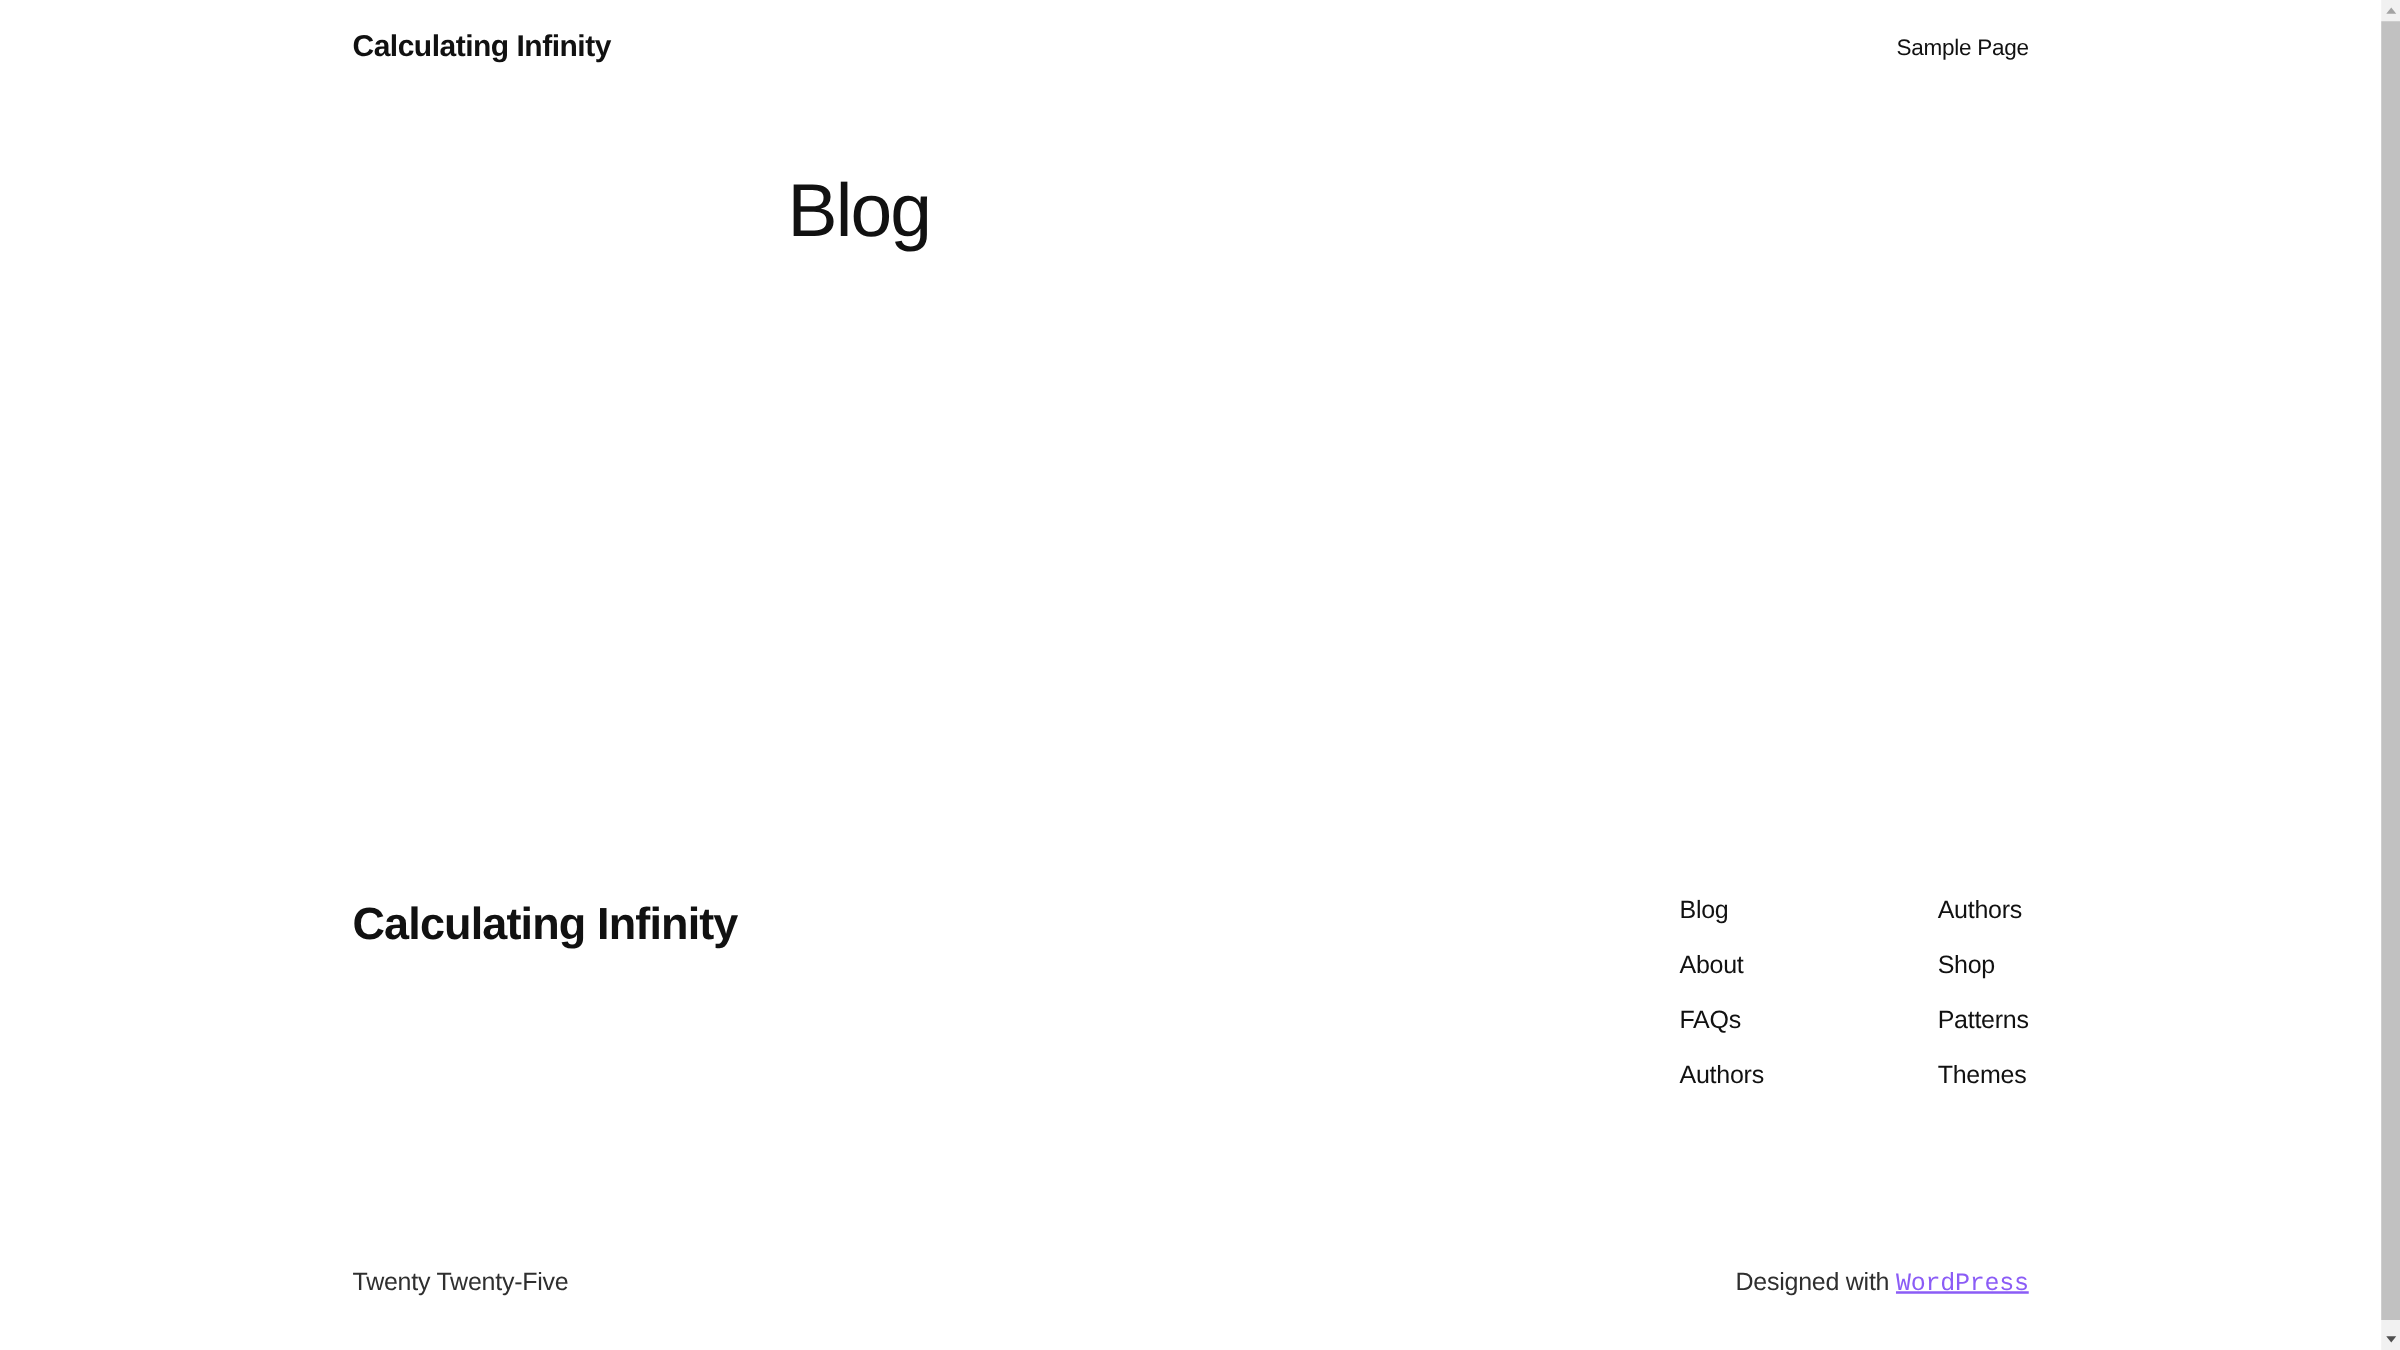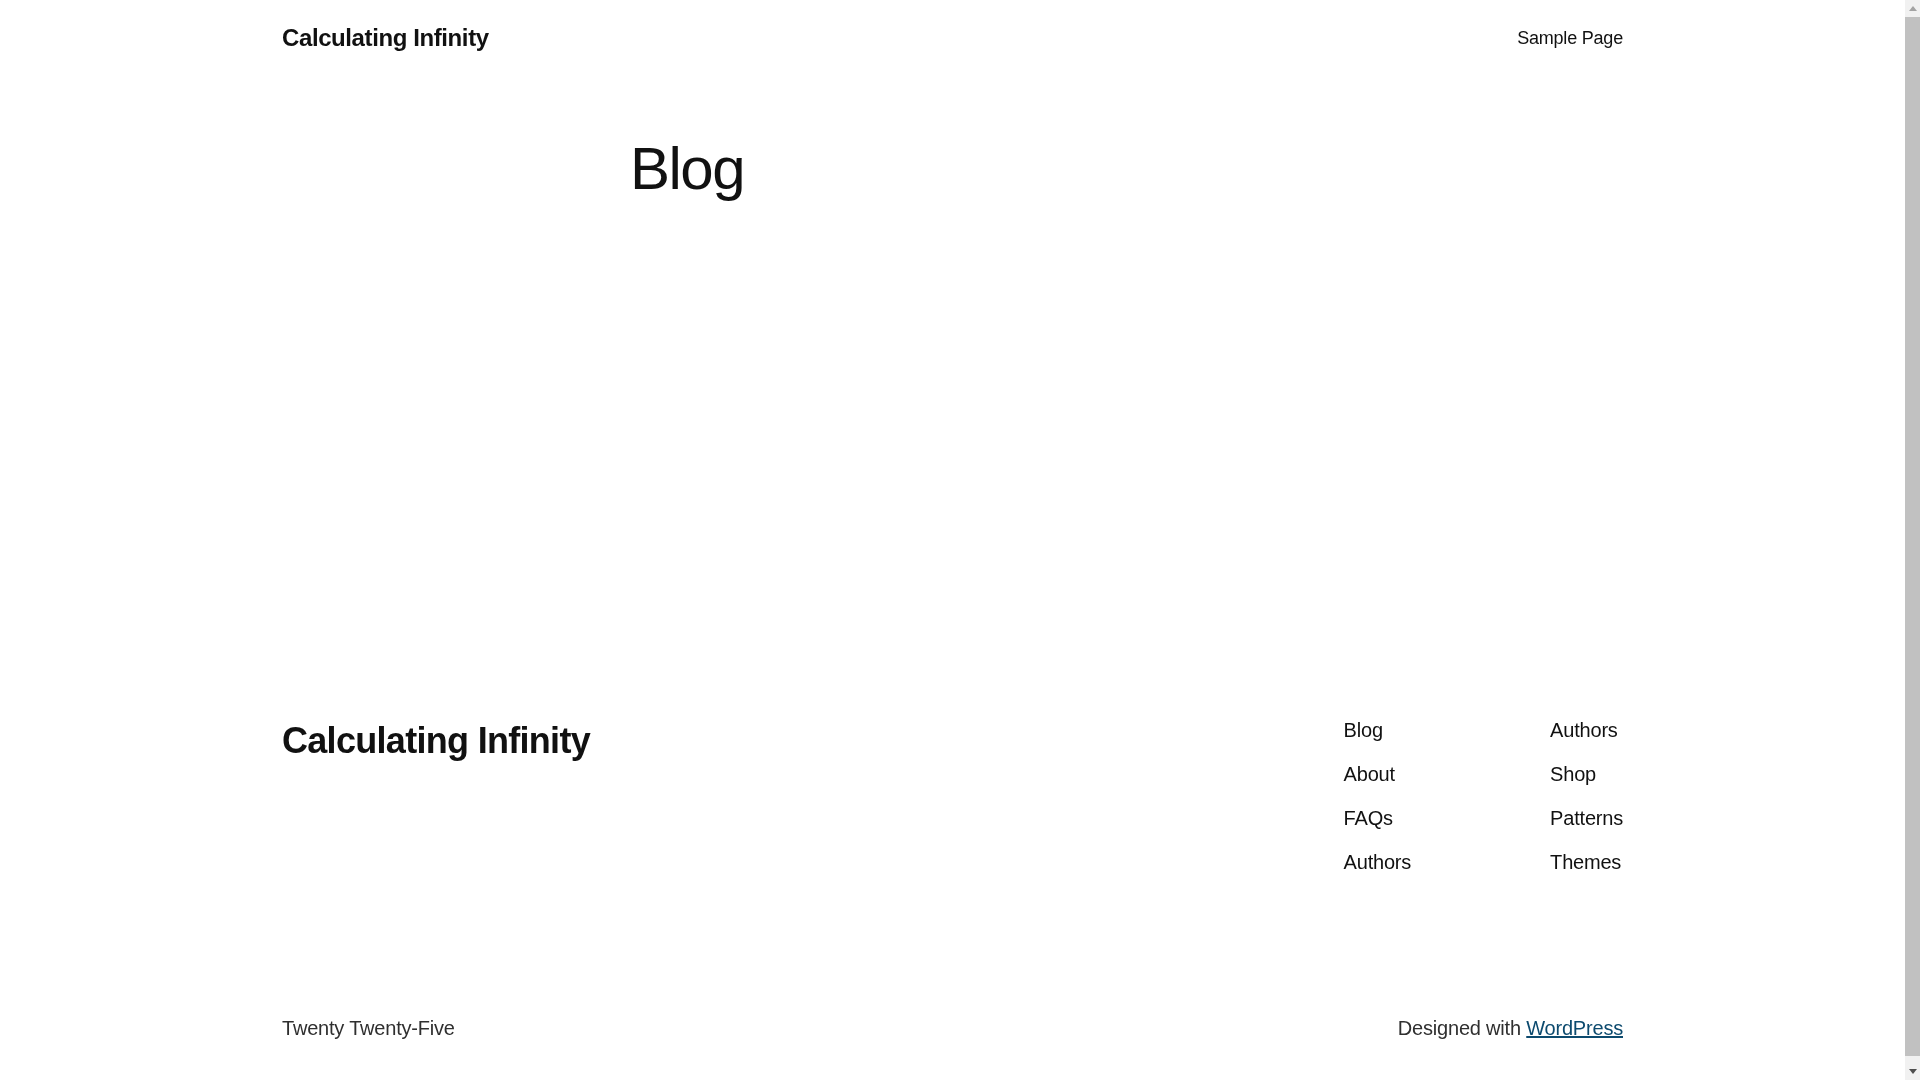--- a/index.html
+++ b/index.html
@@ -104,21 +104,21 @@
   .footer-nav li:last-child { margin-bottom: 15px; }
 
   .footer-bottom {
     margin-top: 125px;
     display: flex;
     justify-content: space-between;
     font-size: 20px;
     line-height: 24px;
     color: #2f2f2f;
   }
-  .designed-with a { text-decoration: underline; color: #0c4a6e; }
+  .designed-with a { text-decoration: underline; color: #8b5cf6; font-family: Liberation Mono, monospace; }
 
   
   .scrollbar {
     position: absolute;
     top: 0; right: 0;
     width: 15px; height: 1080px;
     background: #f1f1f1;
   }
   .scroll-btn {
     position: absolute;

